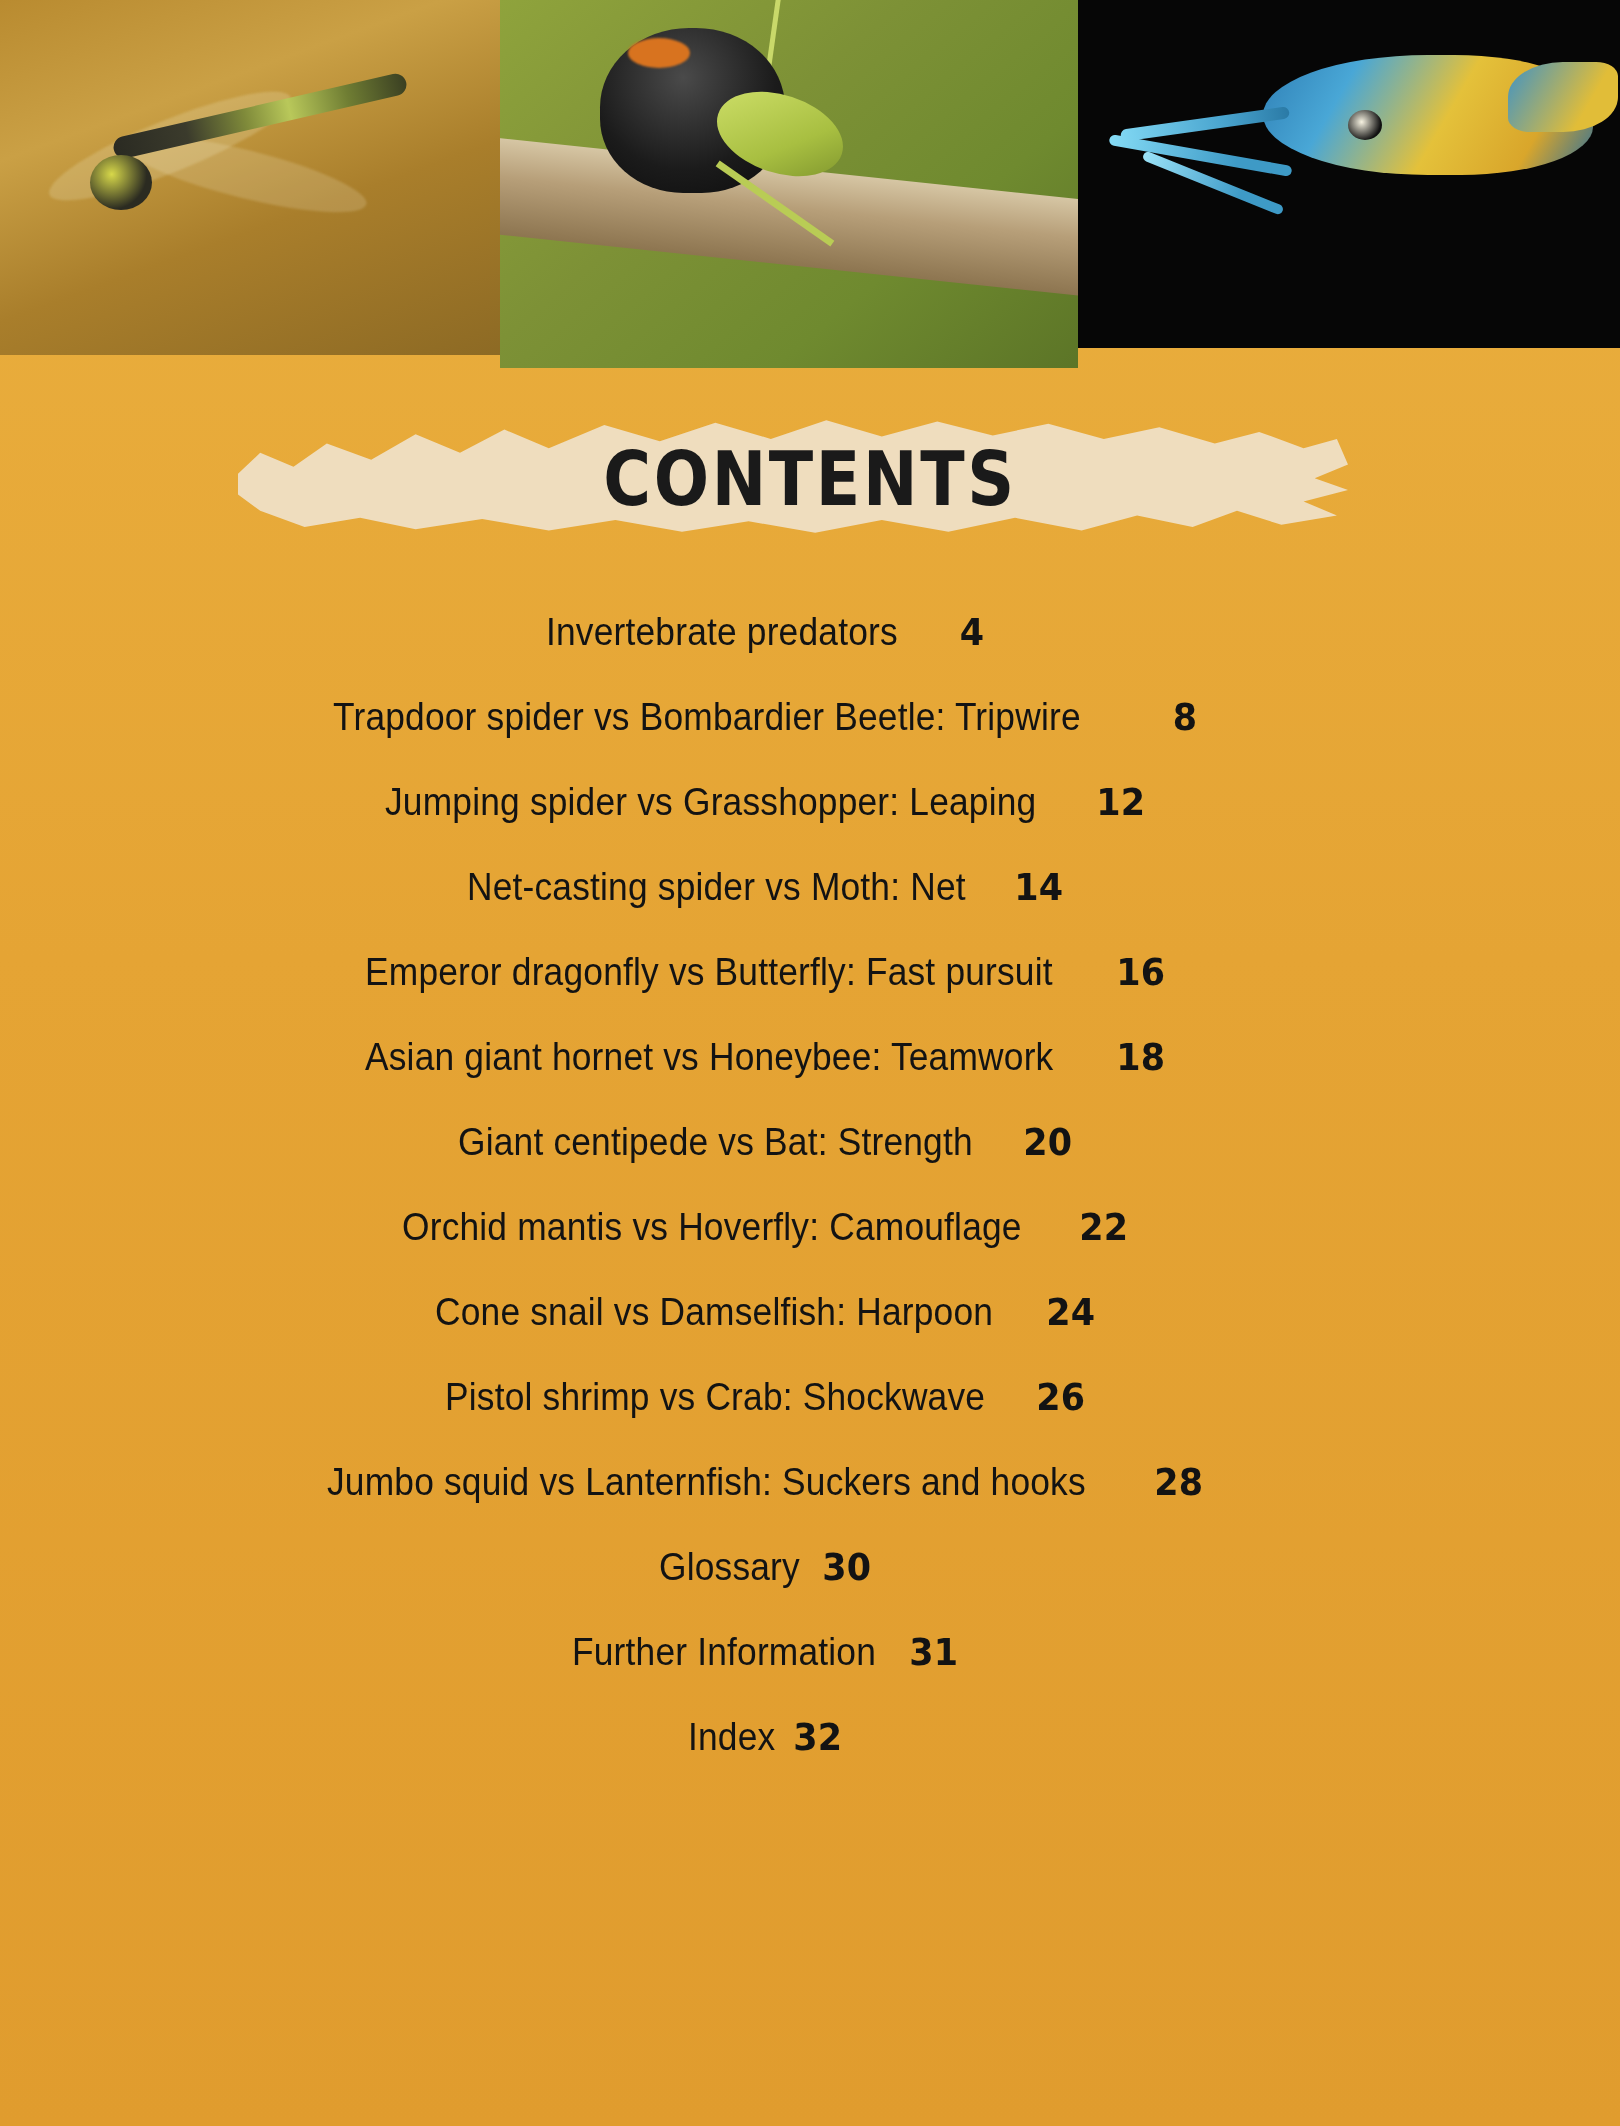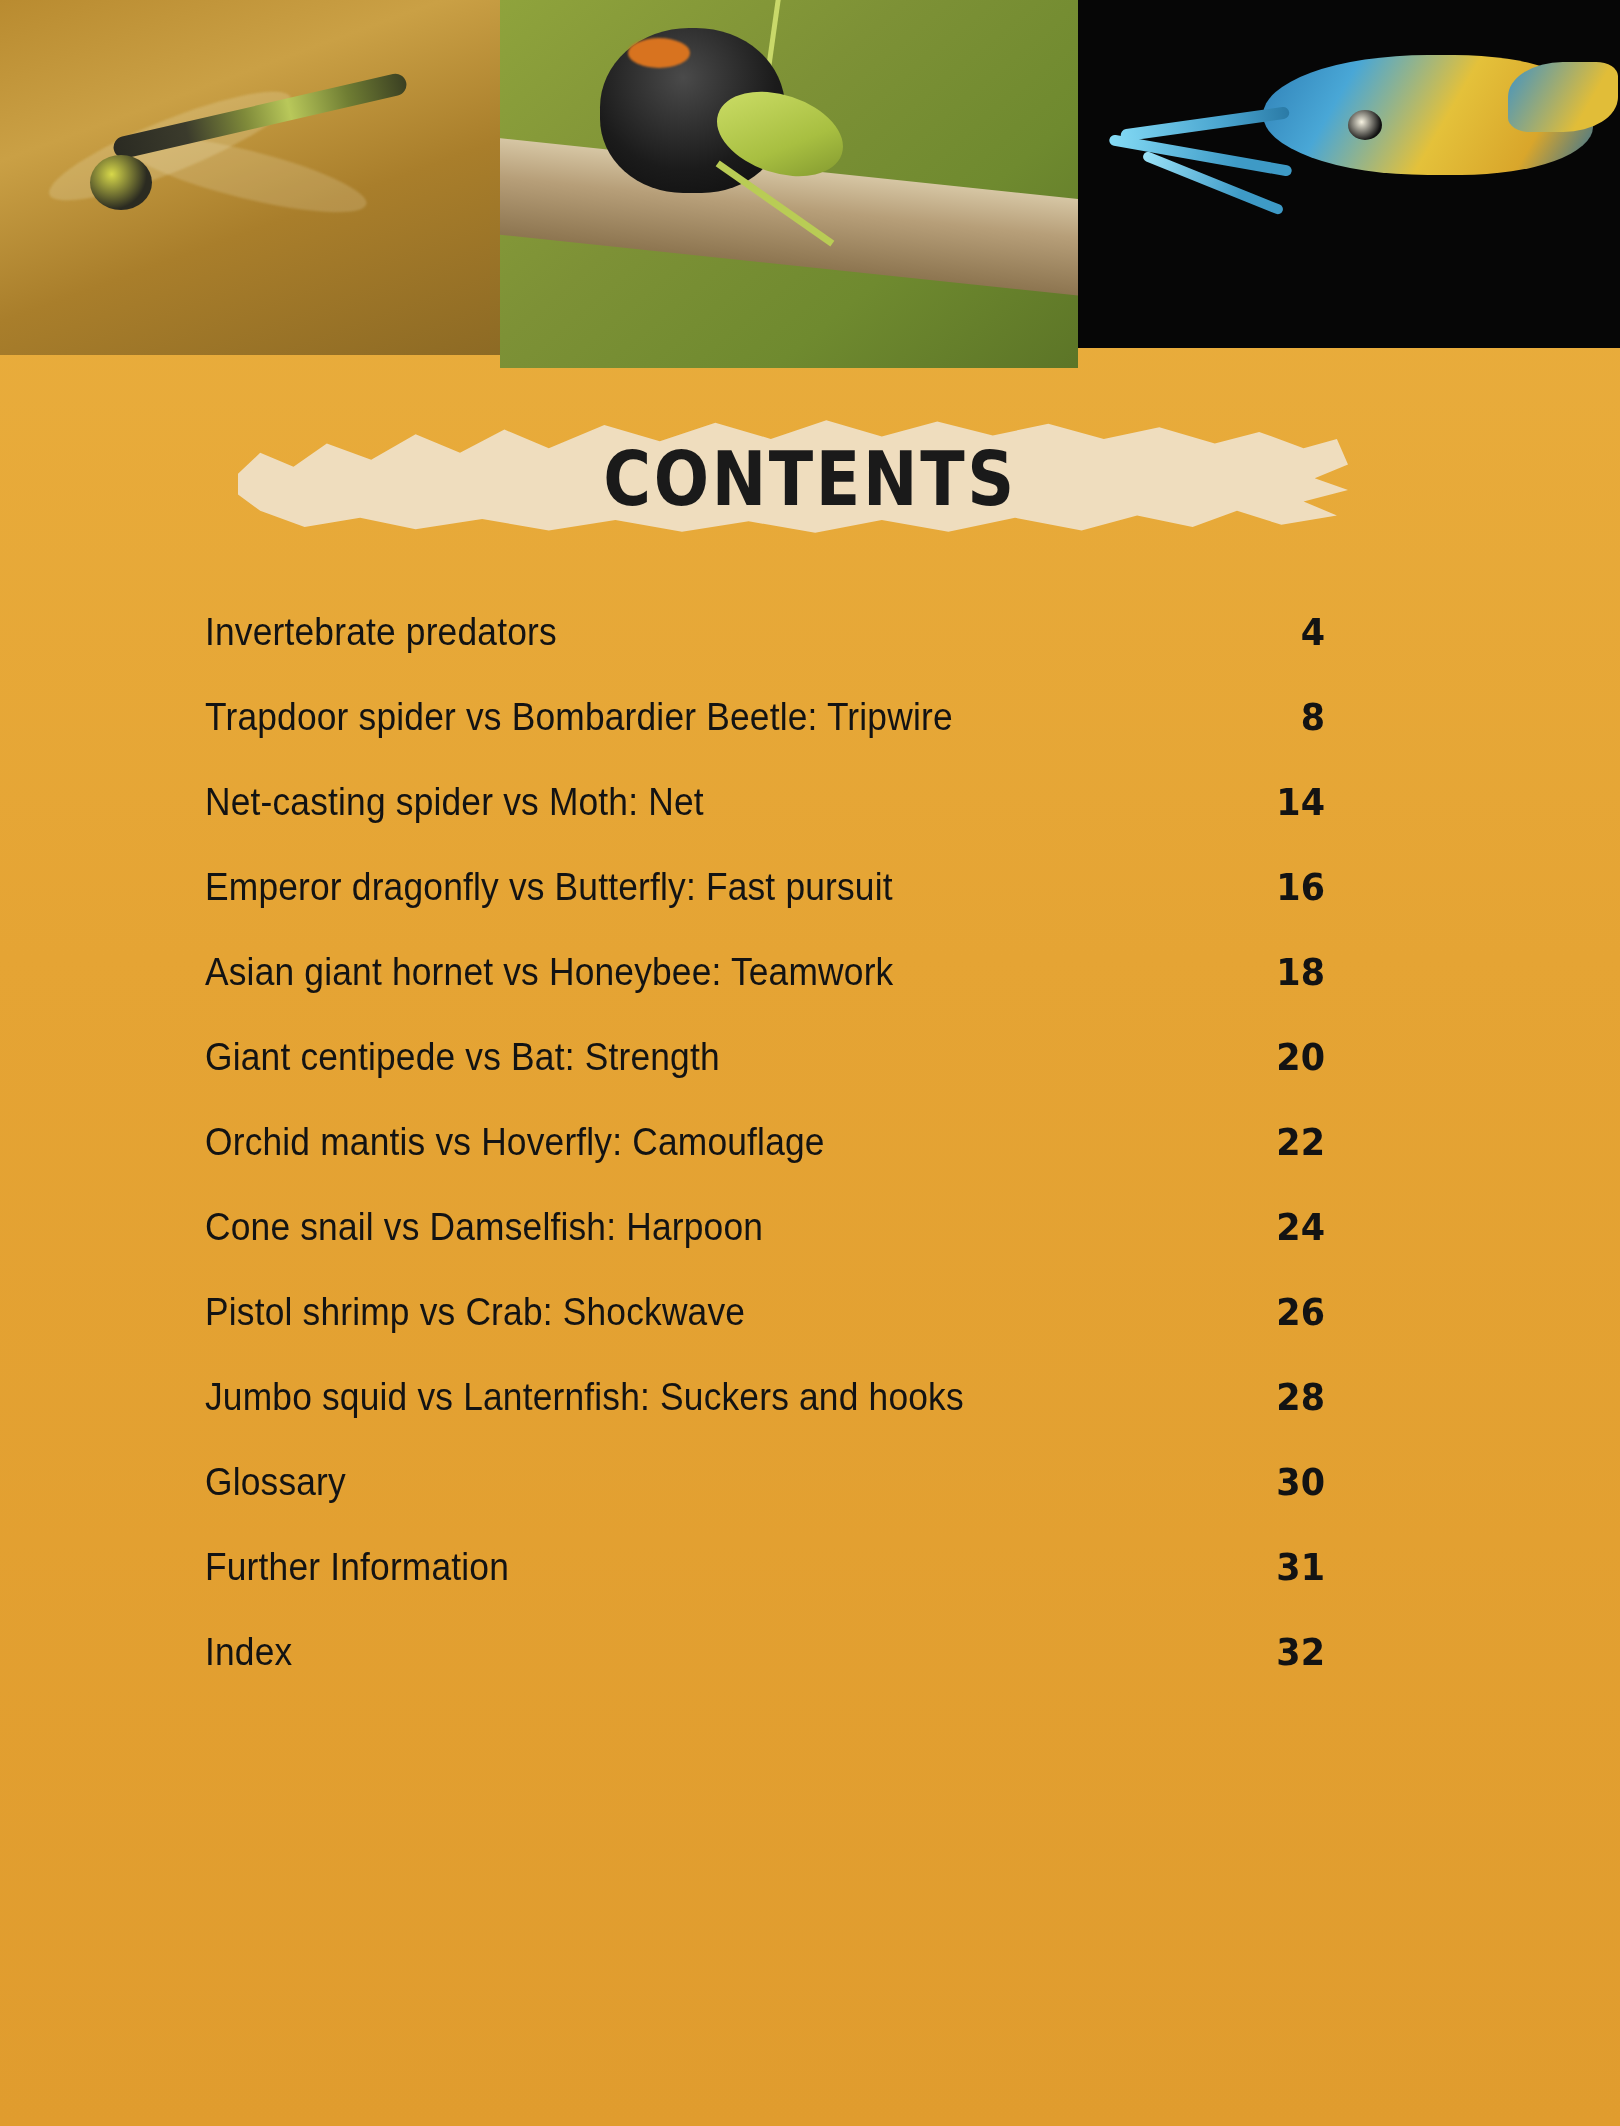--- a/index.html
+++ b/index.html
@@ -259,21 +259,21 @@
   
   .toc {
     position: absolute;
     left: 205px;
     top: 610px;
     width: 1120px;
   }
   .toc-row {
     display: flex;
     align-items: baseline;
-    justify-content: space-between;
+    justify-content: center;
     height: 85px;
   }
   .toc-title {
     font-family: "Liberation Sans", sans-serif;
     font-size: 38px;
     color: #131313;
     letter-spacing: 0.2px;
     transform: scaleX(0.93);
     transform-origin: left center;
     white-space: nowrap;
@@ -335,20 +335,24 @@
       <span class="toc-page">4</span>
     </div>
 
 
     <div class="toc-row">
       <span class="toc-title">Trapdoor spider vs Bombardier Beetle: Tripwire</span>
       <span class="toc-page">8</span>
     </div>
 
 
+    <div class="toc-row">
+      <span class="toc-title">Jumping spider vs Grasshopper: Leaping</span>
+      <span class="toc-page">12</span>
+    </div>
 
     <div class="toc-row">
       <span class="toc-title">Net-casting spider vs Moth: Net</span>
       <span class="toc-page">14</span>
     </div>
 
     <div class="toc-row">
       <span class="toc-title">Emperor dragonfly vs Butterfly: Fast pursuit</span>
       <span class="toc-page">16</span>
     </div>

